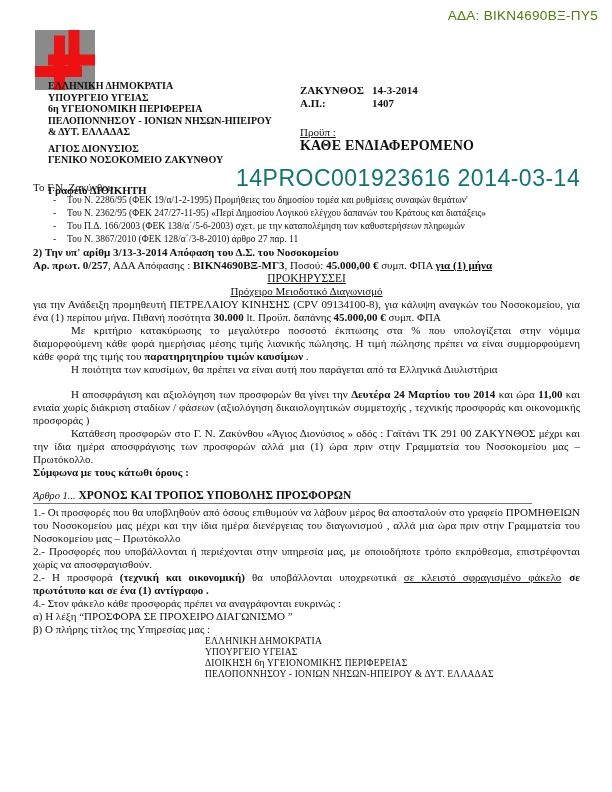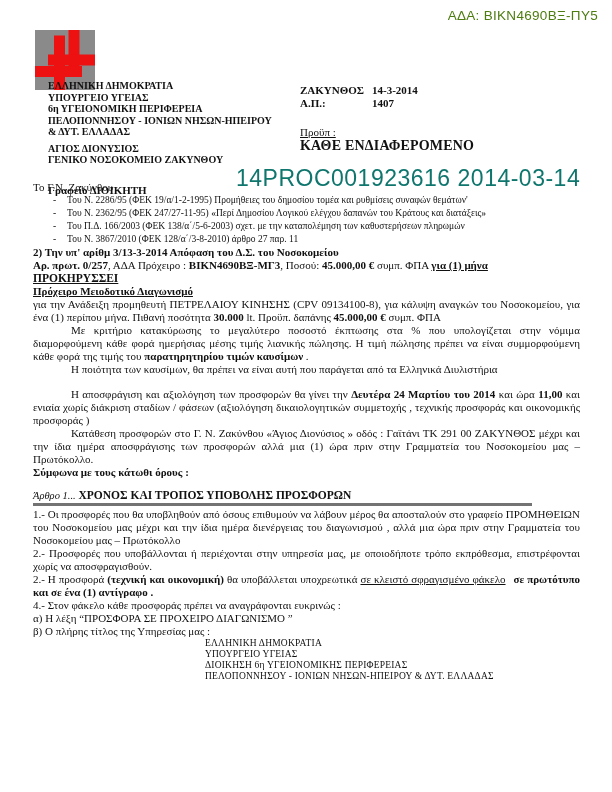--- a/index.html
+++ b/index.html
@@ -29,28 +29,28 @@
   .body{position:absolute;left:33px;top:181px;width:547px;font-size:11px;line-height:13px;}
   .body p{margin:0;}
   .just{text-align:justify;}
   .ref-row{display:flex;font-size:9.5px;line-height:13px;}
   .ref-dash{width:14px;margin-left:20px;flex:none;}
   .ref-text{flex:1;}
   .b{font-weight:bold;}
   .u{text-decoration:underline;}
   .indent27{margin-left:27px;}
   .ti{ text-indent:38px;}
-  .center-title{text-align:left;font-weight:bold;}
+  .center-title{text-align:center;font-weight:normal;}
   .center-title .u{text-decoration:underline;}
   .title1{margin-top:7px;font-size:11.5px;}
   .title2{margin-bottom:1px;}
   .gap12{height:12px;}
   .gap10{height:10px;}
   .article-head{
-    width:499px;border-bottom:3px solid #737373;padding-bottom:1px;margin-bottom:2px;
+    width:499px;border-bottom:1px solid #737373;padding-bottom:1px;margin-bottom:2px;
     white-space:nowrap;
   }
   .article-head .label{font-style:italic;font-size:10.5px;}
   .article-head .atitle{font-weight:bold;font-size:11.5px;}
   .clause3-b2{padding-left:8px;}
   .sub-item{margin-left:97px;}
   .svc{margin-left:172px;font-size:9.5px;line-height:11px;letter-spacing:.2px;}
 </style>
 </head>
 <body>
@@ -112,21 +112,21 @@
       <span class="ref-text">Του Π.Δ. 166/2003 (ΦΕΚ 138/α΄/5-6-2003) σχετ. με την καταπολέμηση των καθυστερήσεων πληρωμών</span>
     </div>
     <div class="ref-row">
       <span class="ref-dash">-</span>
       <span class="ref-text">Του Ν. 3867/2010 (ΦΕΚ 128/α΄/3-8-2010) άρθρο 27 παρ. 11</span>
     </div>
 
     <p class="b">2) Την υπ' αρίθμ  3/13-3-2014 Απόφαση του Δ.Σ. του Νοσοκομείου</p>
 
 
-    <p class="indent27"><span class="b">Αρ. πρωτ.  0/257</span><span>, ΑΔΑ Πρόχειρο : </span><span class="b">ΒΙΚΝ4690ΒΞ-ΜΓ3</span><span>,  Ποσού: </span><span class="b">45.000,00 €</span><span> συμπ. ΦΠΑ </span><span class="b u">για (1) μήνα</span></p>
+    <p class="indent27"><span class="b">Αρ. πρωτ.  0/257</span><span>, ΑΔΑ Απόφασης : </span><span class="b">ΒΙΚΝ4690ΒΞ-ΜΓ3</span><span>,  Ποσού: </span><span class="b">45.000,00 €</span><span> συμπ. ΦΠΑ </span><span class="b u">για (1) μήνα</span></p>
 
     <p class="center-title title1"><span class="u">ΠΡΟΚΗΡΥΣΣΕΙ</span></p>
     <p class="center-title title2"><span class="u">Πρόχειρο Μειοδοτικό Διαγωνισμό</span></p>
 
     <p class="just"><span>για την Ανάδειξη προμηθευτή ΠΕΤΡΕΛΑΙΟΥ ΚΙΝΗΣΗΣ (CPV 09134100-8), για  κάλυψη αναγκών του Νοσοκομείου, για ένα (1) περίπου μήνα. Πιθανή ποσότητα </span><span class="b">30.000</span><span> lt.   Προϋπ. δαπάνης </span><span class="b">45.000,00 €</span><span> συμπ. ΦΠΑ</span></p>
 
     <p class="just ti"><span>Με  κριτήριο κατακύρωσης το μεγαλύτερο ποσοστό έκπτωσης στα % που υπολογίζεται στην νόμιμα διαμορφούμενη κάθε φορά ημερήσιας μέσης τιμής λιανικής πώλησης. Η τιμή πώλησης πρέπει να είναι συμμορφούμενη κάθε φορά της τιμής του </span><span class="b">παρατηρητηρίου τιμών καυσίμων</span><span> .</span></p>
 
     <p class="ti">Η ποιότητα των καυσίμων, θα πρέπει να είναι αυτή που παράγεται από τα Ελληνικά Διυλιστήρια</p>
 
@@ -138,21 +138,21 @@
 
     <p class="b">Σύμφωνα με τους κάτωθι όρους :</p>
 
     <div class="gap10"></div>
 
     <div class="article-head"><span class="label">Άρθρο 1...</span><span class="atitle"> ΧΡΟΝΟΣ ΚΑΙ ΤΡΟΠΟΣ ΥΠΟΒΟΛΗΣ ΠΡΟΣΦΟΡΩΝ</span></div>
 
     <p class="just">1.- Οι προσφορές  που θα  υποβληθούν  από όσους  επιθυμούν  να λάβουν  μέρος  θα  αποσταλούν  στο  γραφείο ΠΡΟΜΗΘΕΙΩΝ του Νοσοκομείου μας  μέχρι και την ίδια  ημέρα διενέργειας  του διαγωνισμού , αλλά μια ώρα πριν στην Γραμματεία του Νοσοκομείου μας  – Πρωτόκολλο</p>
     <p class="just">2.- Προσφορές  που  υποβάλλονται  ή  περιέχονται  στην  υπηρεσία  μας,  με  οποιοδήποτε  τρόπο  εκπρόθεσμα, επιστρέφονται χωρίς να αποσφραγισθούν.</p>
 
-    <p class="just"><span>2.- Η  προσφορά </span><span class="b">(τεχνική και οικονομική)</span><span> θα υποβάλλεται υποχρεωτικά </span><span class="u">σε κλειστό σφραγισμένο φάκελο</span><span class="b clause3-b2">σε πρωτότυπο και σε ένα (1) αντίγραφο .</span></p>
+    <p class="just"><span>2.- Η  προσφορά </span><span class="b">(τεχνική και οικονομική)</span><span> θα υποβάλλονται υποχρεωτικά </span><span class="u">σε κλειστό σφραγισμένο φάκελο</span><span class="b clause3-b2">σε πρωτότυπο και σε ένα (1) αντίγραφο .</span></p>
 
     <p>4.- Στον φάκελο κάθε προσφοράς  πρέπει να αναγράφονται ευκρινώς :</p>
     <p class="sub-item">α) Η λέξη  “ΠΡΟΣΦΟΡΑ ΣΕ ΠΡΟΧΕΙΡΟ ΔΙΑΓΩΝΙΣΜΟ ”</p>
     <p class="sub-item">β) Ο πλήρης τίτλος της Υπηρεσίας μας :</p>
 
     <div class="svc">
       <div>ΕΛΛΗΝΙΚΗ  ΔΗΜΟΚΡΑΤΙΑ</div>
       <div>ΥΠΟΥΡΓΕΙΟ  ΥΓΕΙΑΣ</div>
       <div>ΔΙΟΙΚΗΣΗ 6η ΥΓΕΙΟΝΟΜΙΚΗΣ ΠΕΡΙΦΕΡΕΙΑΣ</div>
       <div>ΠΕΛΟΠΟΝΝΗΣΟΥ - ΙΟΝΙΩΝ ΝΗΣΩΝ-ΗΠΕΙΡΟΥ &amp; ΔΥΤ. ΕΛΛΑΔΑΣ</div>

